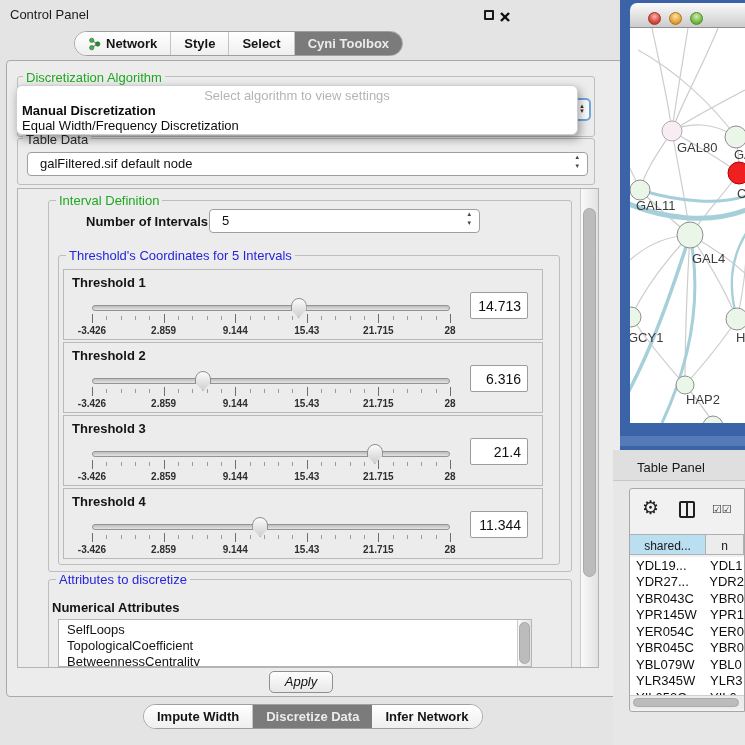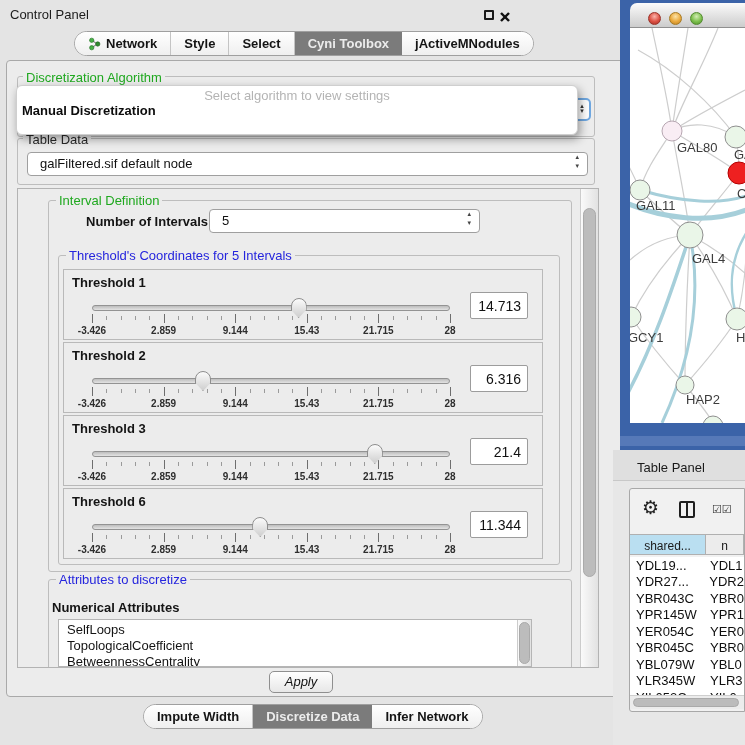--- a/index.html
+++ b/index.html
@@ -142,35 +142,33 @@
       </div>
       <div class="tab">
         <span>Style</span>
       </div>
       <div class="tab">
         <span>Select</span>
       </div>
       <div class="tab selected">
         <span>Cyni Toolbox</span>
       </div>
-      <div class="tab">
-        <span>jActiveMNodules</span>
-      </div>
     </div>
 
   <div id="content">
 
     <div class="groupbox" style="left:10px;top:15px;width:578px;height:61px;"></div>
     <div class="grouplabel g-green" style="left:16px;top:9px;">Discretization Algorithm</div>
     <div id="algo-stepper">▴<br>▾</div>
 
     <div id="algo-popup">
       <div class="hint">Select algorithm to view settings</div>
       <div id="algo-options">
           <div class="popup-item bold">Manual Discretization</div>
+          <div class="popup-item">Equal Width/Frequency Discretization</div>
         </div>
     </div>
 
     <div class="groupbox" style="left:10px;top:77px;width:578px;height:47px;"></div>
     <div class="grouplabel g-dark" style="left:16px;top:71px;">Table Data</div>
     <div class="combo" style="left:20px;top:91px;width:561px;">
       <span>galFiltered.sif default node</span>
       <span class="arrows">
           <div>▴</div>
           <div>▾</div>
@@ -320,21 +318,21 @@
                 <span class="ticklab" style="left: 40%;">9.144</span>
                 <span class="ticklab" style="left: 60%;">15.43</span>
                 <span class="ticklab" style="left: 80%;">21.715</span>
                 <span class="ticklab" style="left: 100%;">28</span>
               </div>
               <div class="handle" style="left: calc(79% - 8px);"></div>
             </div>
             <input class="tvalue" value="21.4" style="">
           </div>
           <div class="tpanel" style="top: 299px;">
-            <div class="tlabel">Threshold 6</div>
+            <div class="tlabel">Threshold 4</div>
             <div class="slider">
               <div class="track"></div>
               <div class="ticks">
                 <div class="tick major" style="left: 0%;"></div>
                 <div class="tick minor" style="left: 4%;"></div>
                 <div class="tick minor" style="left: 8%;"></div>
                 <div class="tick minor" style="left: 12%;"></div>
                 <div class="tick minor" style="left: 16%;"></div>
                 <div class="tick major" style="left: 20%;"></div>
                 <div class="tick minor" style="left: 24%;"></div>

